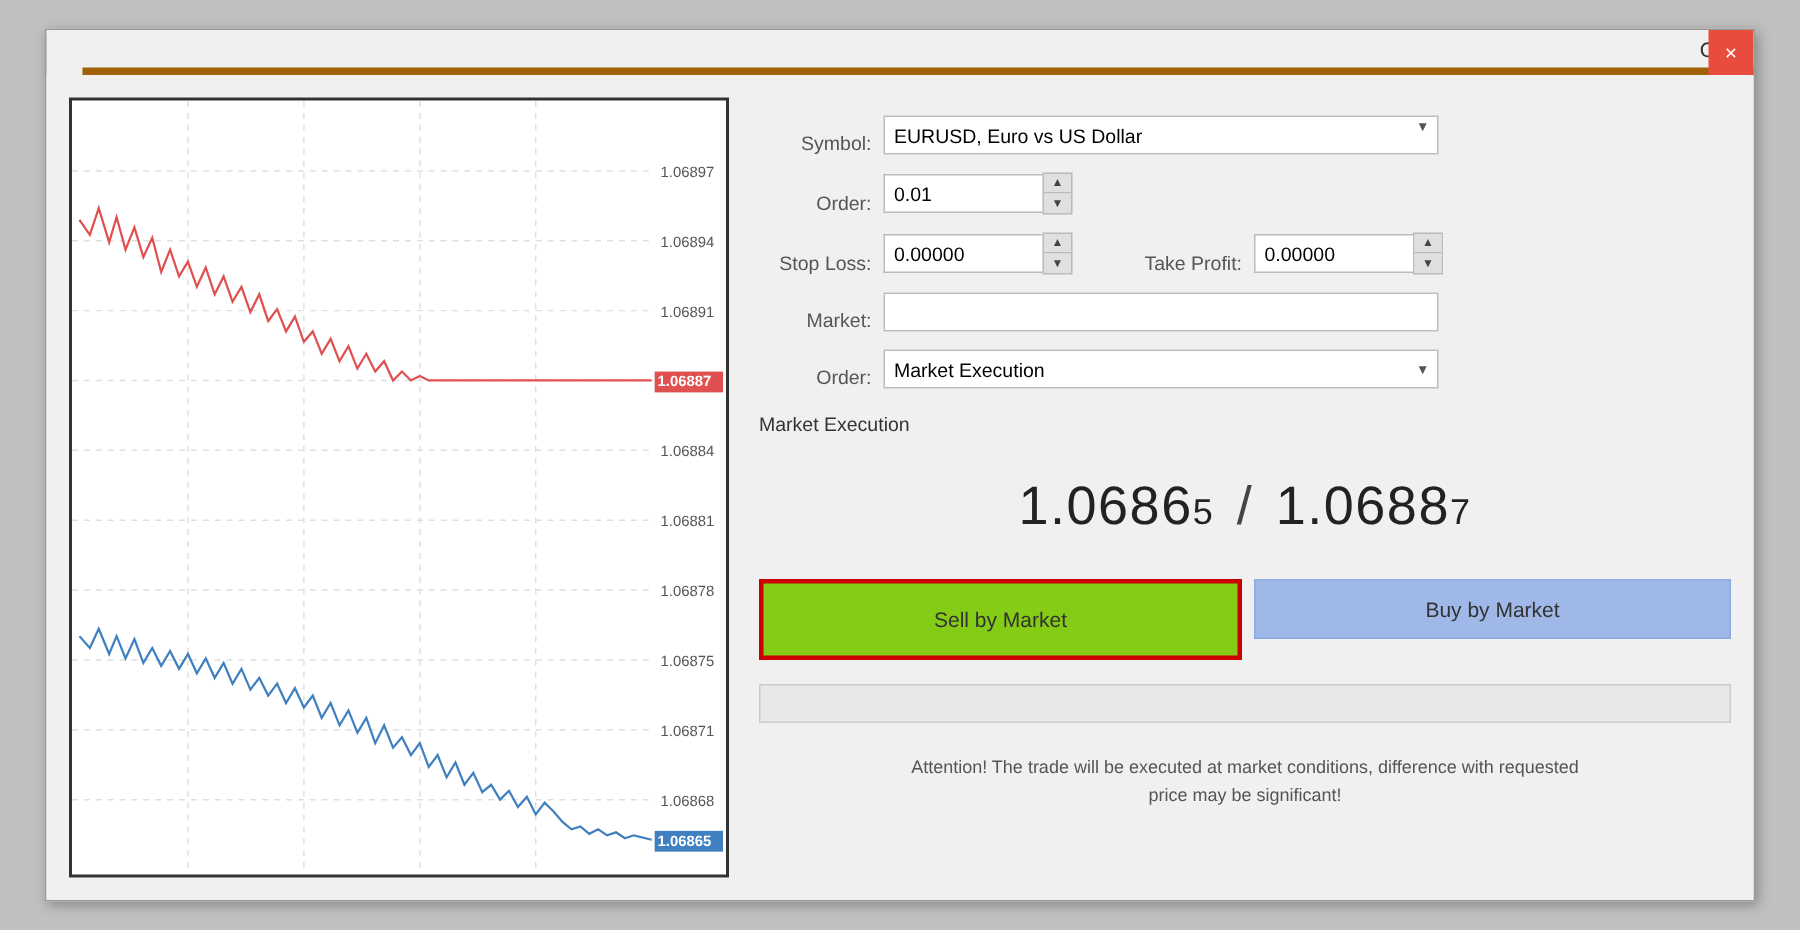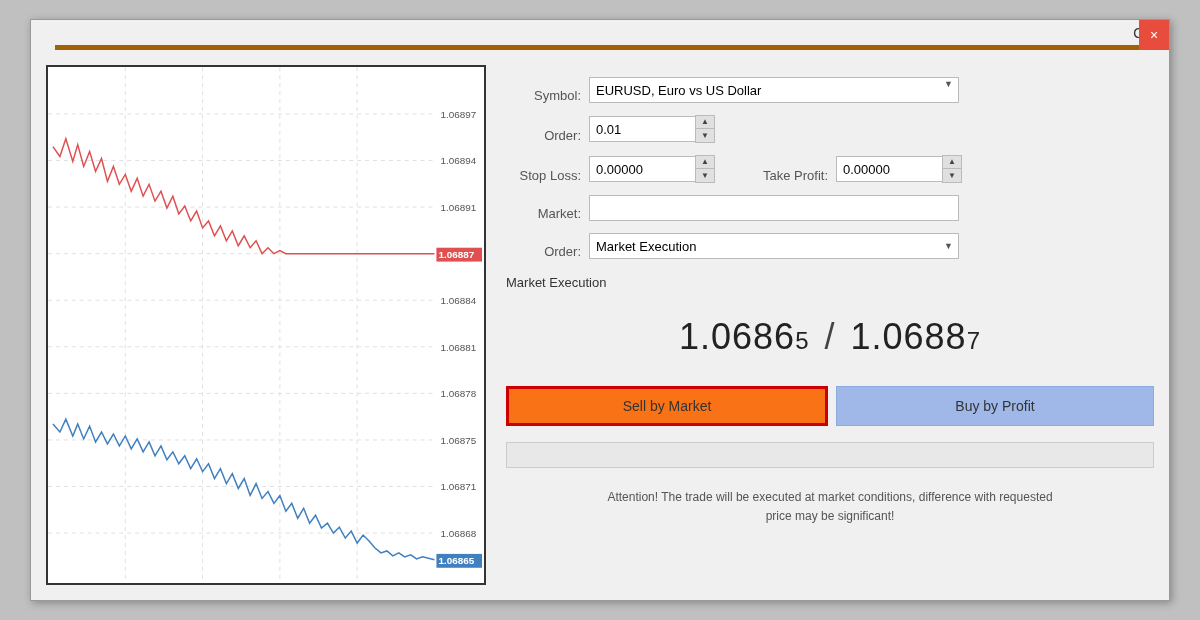--- a/index.html
+++ b/index.html
@@ -208,22 +208,22 @@
     }
 
     .buttons-row {
       display: flex;
       gap: 8px;
       margin: 4px 0;
     }
 
     .sell-btn {
       flex: 1;
-      height: 40px;
-      background: #f97316;
+      height: 54px;
+      background: #84cc16;
       border: 3px solid #cc0000;
       cursor: pointer;
       font-size: 14px;
       color: #333;
       font-weight: normal;
     }
 
     .buy-btn {
       flex: 1;
       height: 40px;
@@ -482,21 +482,21 @@
       <div class="market-execution-label">Market Execution</div>
 
       <div class="price-display">
         <span>1.0686</span><span class="small-digit">5</span>
         <span class="price-separator"> / </span>
         <span>1.0688</span><span class="small-digit">7</span>
       </div>
 
       <div class="buttons-row">
         <button class="sell-btn">Sell by Market</button>
-        <button class="buy-btn">Buy by Profit</button>
+        <button class="buy-btn">Buy by Market</button>
       </div>
 
       <div class="expiry-row"></div>
 
       <div class="attention-text">
         <span>Attention! The trade will be executed at market conditions, difference with requested<br>price may be significant!</span>
       </div>
 
     </div>
   </div>

